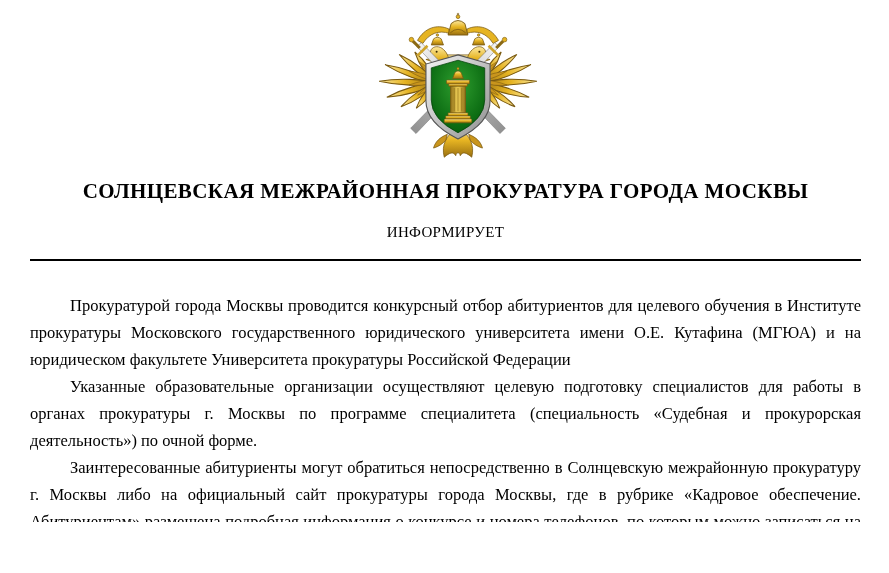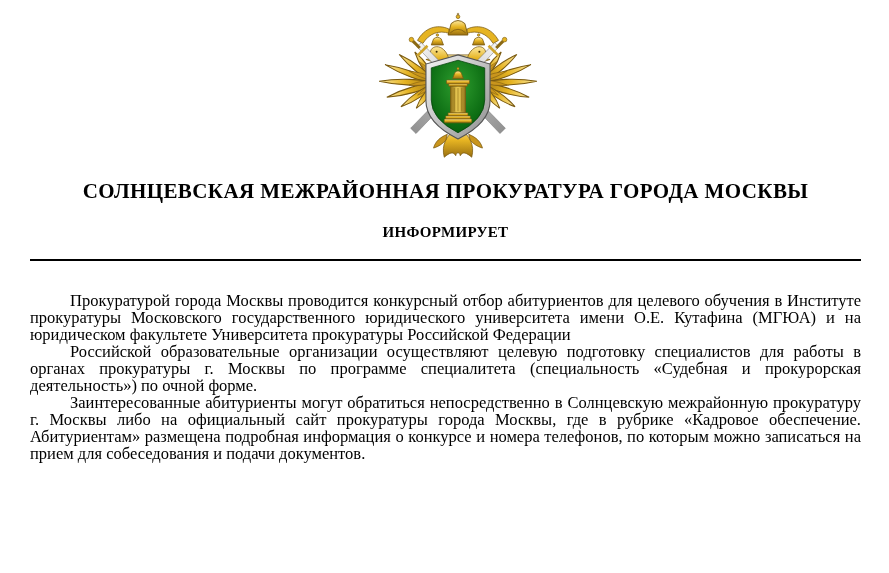--- a/index.html
+++ b/index.html
@@ -22,32 +22,32 @@
     margin:0;
     text-align:center;
     font-size:21px; font-weight:bold;
     letter-spacing:0.4px;
     line-height:24px;
     font-family:"Liberation Serif", serif;
   }
   .doc-subtitle {
     position:absolute; top:224px; left:30px; width:831px;
     text-align:center;
-    font-size:15px; font-weight:bold;
+    font-size:15px; font-weight:normal;
     letter-spacing:0.3px;
   }
   .rule { position:absolute; left:30px; width:831px; }
   .rule-top { top:259px; height:2px; background:#000000; }
   .rule-bottom {
     top:547px; height:3px;
     background:linear-gradient(to bottom, #9a9a9a 1px, #0c0c0c 1px);
   }
   .doc-body {
     position:absolute; top:292px; left:30px; width:831px;
-    font-size:16.5px; line-height:17px;
+    font-size:16.5px; line-height:27px;
     text-align:justify;
   }
   .doc-body p { margin:0; text-indent:40px; }
 </style>
 </head>
 <body>
 
 <div class="page">
 
   <div class="emblem-wrap">
@@ -180,19 +180,19 @@
   </div>
 
   <h1 class="doc-title">СОЛНЦЕВСКАЯ МЕЖРАЙОННАЯ ПРОКУРАТУРА ГОРОДА МОСКВЫ</h1>
 
   <div class="doc-subtitle">ИНФОРМИРУЕТ</div>
 
   <div class="rule rule-top"></div>
 
   <div class="doc-body">
     <p>Прокуратурой города Москвы проводится конкурсный отбор абитуриентов для целевого обучения в Институте прокуратуры Московского государственного юридического университета имени О.Е. Кутафина (МГЮА) и на юридическом факультете Университета прокуратуры Российской Федерации</p>
-    <p>Российской образовательные организации осуществляют целевую подготовку специалистов для работы в органах прокуратуры г. Москвы по программе специалитета (специальность «Судебная и прокурорская деятельность») по очной форме.</p>
+    <p>Указанные образовательные организации осуществляют целевую подготовку специалистов для работы в органах прокуратуры г. Москвы по программе специалитета (специальность «Судебная и прокурорская деятельность») по очной форме.</p>
     <p>Заинтересованные абитуриенты могут обратиться непосредственно в Солнцевскую межрайонную прокуратуру г. Москвы либо на официальный сайт прокуратуры города Москвы, где в рубрике «Кадровое обеспечение. Абитуриентам» размещена подробная информация о конкурсе и номера телефонов, по которым можно записаться на прием для собеседования и подачи документов.</p>
   </div>
 
   <div class="rule rule-bottom"></div>
 
 </div>
 
 </body></html>

